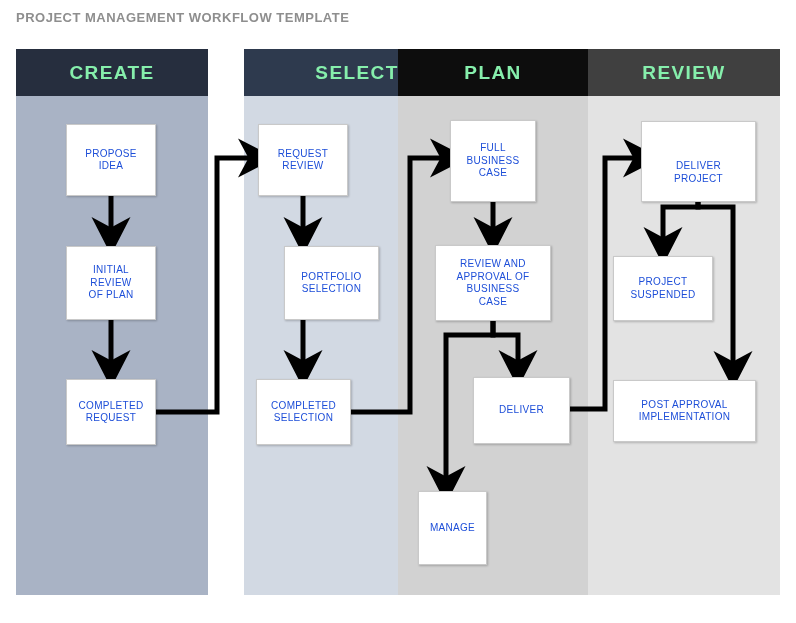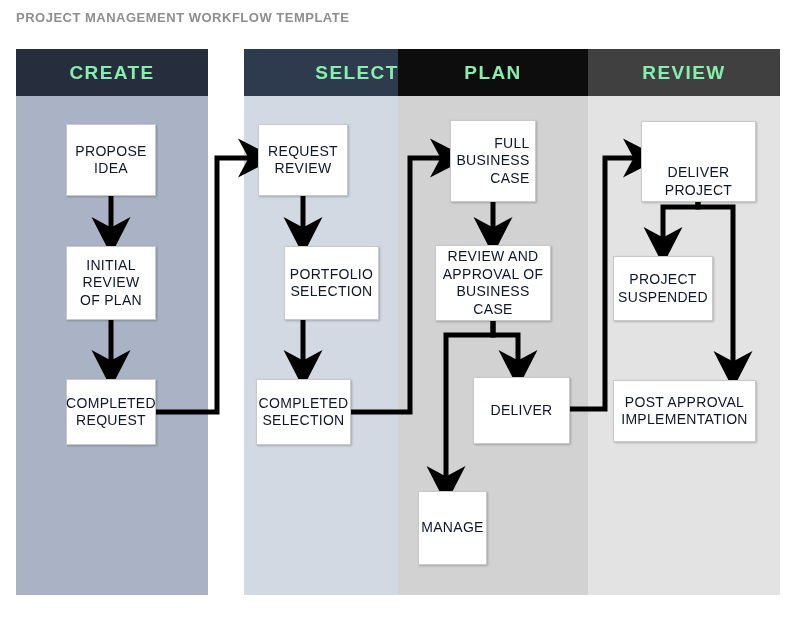--- a/index.html
+++ b/index.html
@@ -25,22 +25,22 @@
     box-sizing:border-box;
   }
   .lane-body{
     position:absolute;left:0;right:0;top:47px;bottom:0;
     box-sizing:border-box;
   }
   .node{
     position:absolute;background:#ffffff;border:1px solid #c9c9c9;
     box-shadow:1px 1px 2px rgba(0,0,0,.22);
     display:flex;align-items:center;justify-content:center;text-align:center;
-    font-size:14px;color:#0f172a;line-height:1.25;letter-spacing:.3px;
-    box-sizing:border-box;padding:2px;z-index:3;
+    font-size:10px;color:#1d4ed8;line-height:1.25;letter-spacing:.3px;
+    box-sizing:border-box;padding:16px;z-index:3;
   }
   .node span{display:block;white-space:pre-line;}
   #wires{position:absolute;left:0;top:0;width:796px;height:623px;z-index:2;}
 </style>
 </head>
 <body>
 
 <div id="page-title" style="color: rgb(142, 142, 142);">PROJECT MANAGEMENT WORKFLOW TEMPLATE</div>
 
 <div id="board">
@@ -117,21 +117,21 @@
 </div>
 <div class="node" style="left:256px;top:246px;width:95px;height:74px;margin-left:28px;">
   <span>PORTFOLIO
 SELECTION</span>
 </div>
 <div class="node" style="left:256px;top:379px;width:95px;height:66px;">
   <span>COMPLETED
 SELECTION</span>
 </div>
 
-<div class="node" style="left:450px;top:120px;width:86px;height:82px;text-align:right;">
+<div class="node" style="left:450px;top:120px;width:86px;height:82px;">
   <span>FULL
 BUSINESS
 CASE</span>
 </div>
 <div class="node" style="left:435px;top:245px;width:116px;height:76px;">
   <span>REVIEW AND
 APPROVAL OF
 BUSINESS CASE</span>
 </div>
 <div class="node" style="left:473px;top:377px;width:97px;height:67px;">

